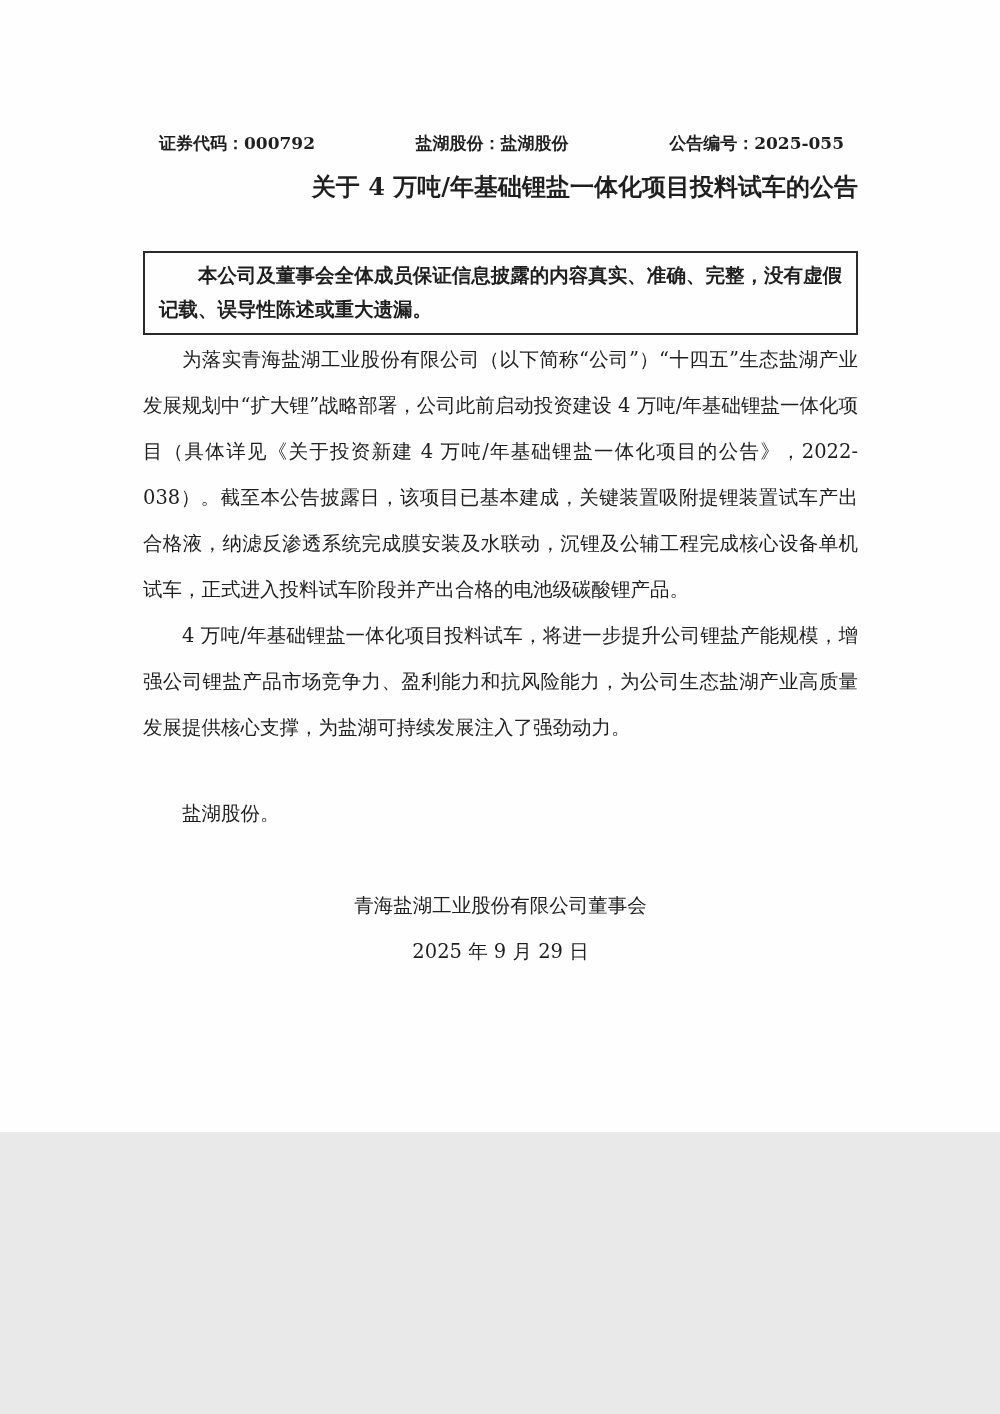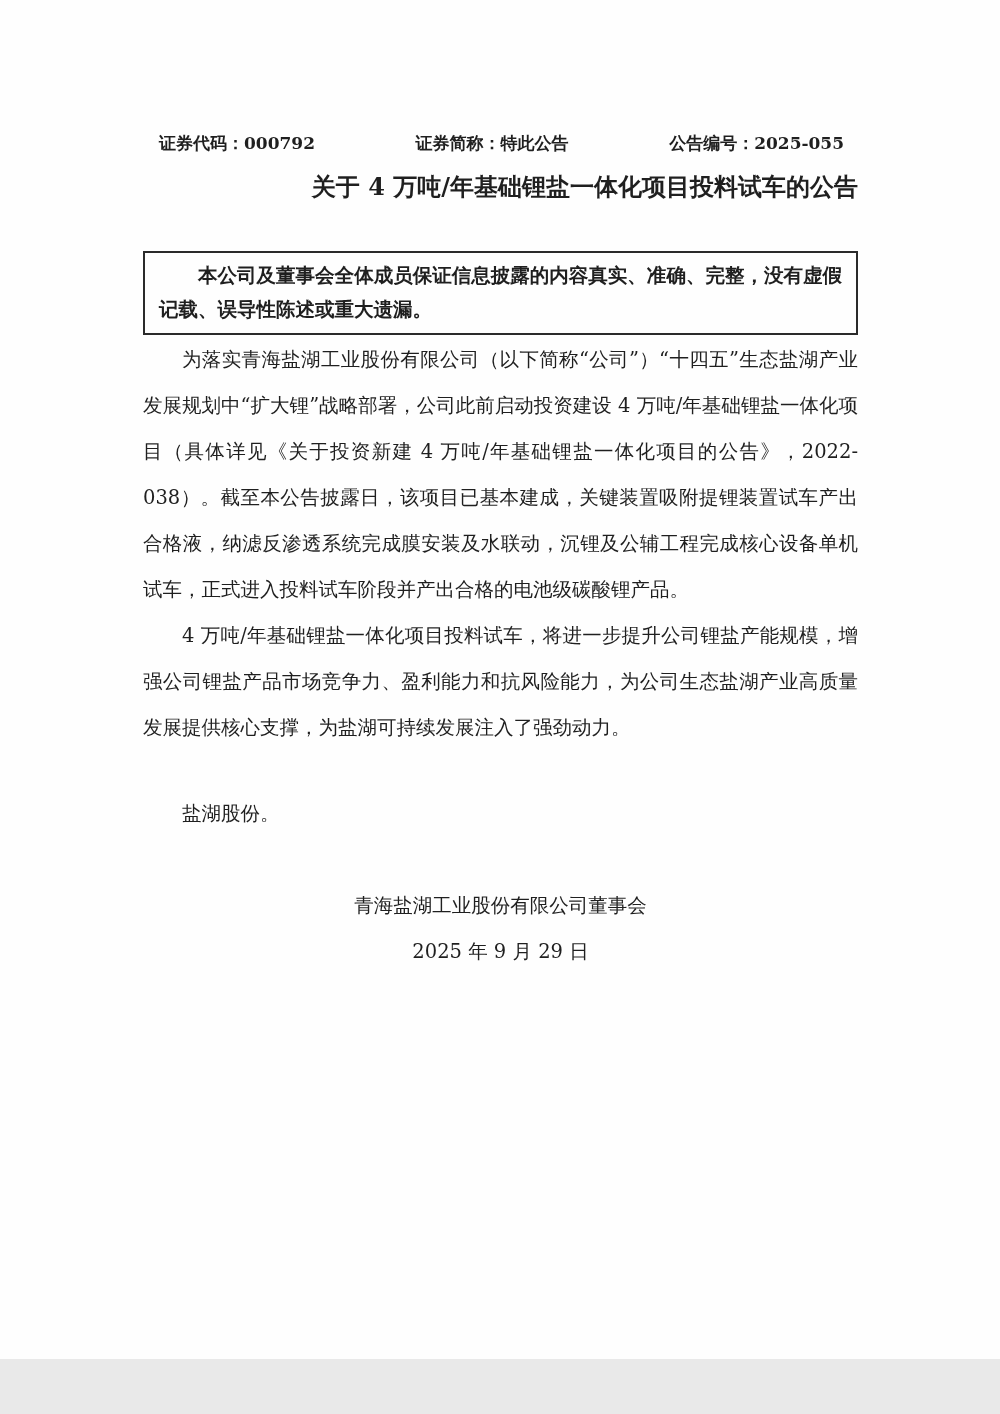--- a/index.html
+++ b/index.html
@@ -4,21 +4,21 @@
 <style>
   html, body {
     margin: 0;
     padding: 0;
     background: #e9e9e9;
     font-family: "DejaVu Serif", "Liberation Serif", serif;
   }
   .page {
     position: relative;
     width: 1000px;
-    height: 1359px;
+    height: 1132px;
     margin: 0 auto;
     background: #fefefe;
     box-sizing: border-box;
     padding: 131px 142px 0 143px;
     color: #1f1f1f;
   }
   .header-row {
     display: flex;
     justify-content: space-between;
     align-items: baseline;
@@ -85,21 +85,21 @@
     text-align: center;
   }
 </style>
 </head>
 <body>
 
 <div class="page">
 
   <div class="header-row">
     <span>证券代码：000792</span>
-    <span>证券简称：特此公告</span>
+    <span>盐湖股份：盐湖股份</span>
     <span>公告编号：2025-055</span>
   </div>
 
 
   <h2 class="subtitle">关于 4 万吨/年基础锂盐一体化项目投料试车的公告</h2>
 
   <div class="disclaimer-box">
     <p>本公司及董事会全体成员保证信息披露的内容真实、准确、完整，没有虚假记载、误导性陈述或重大遗漏。</p>
   </div>
 

